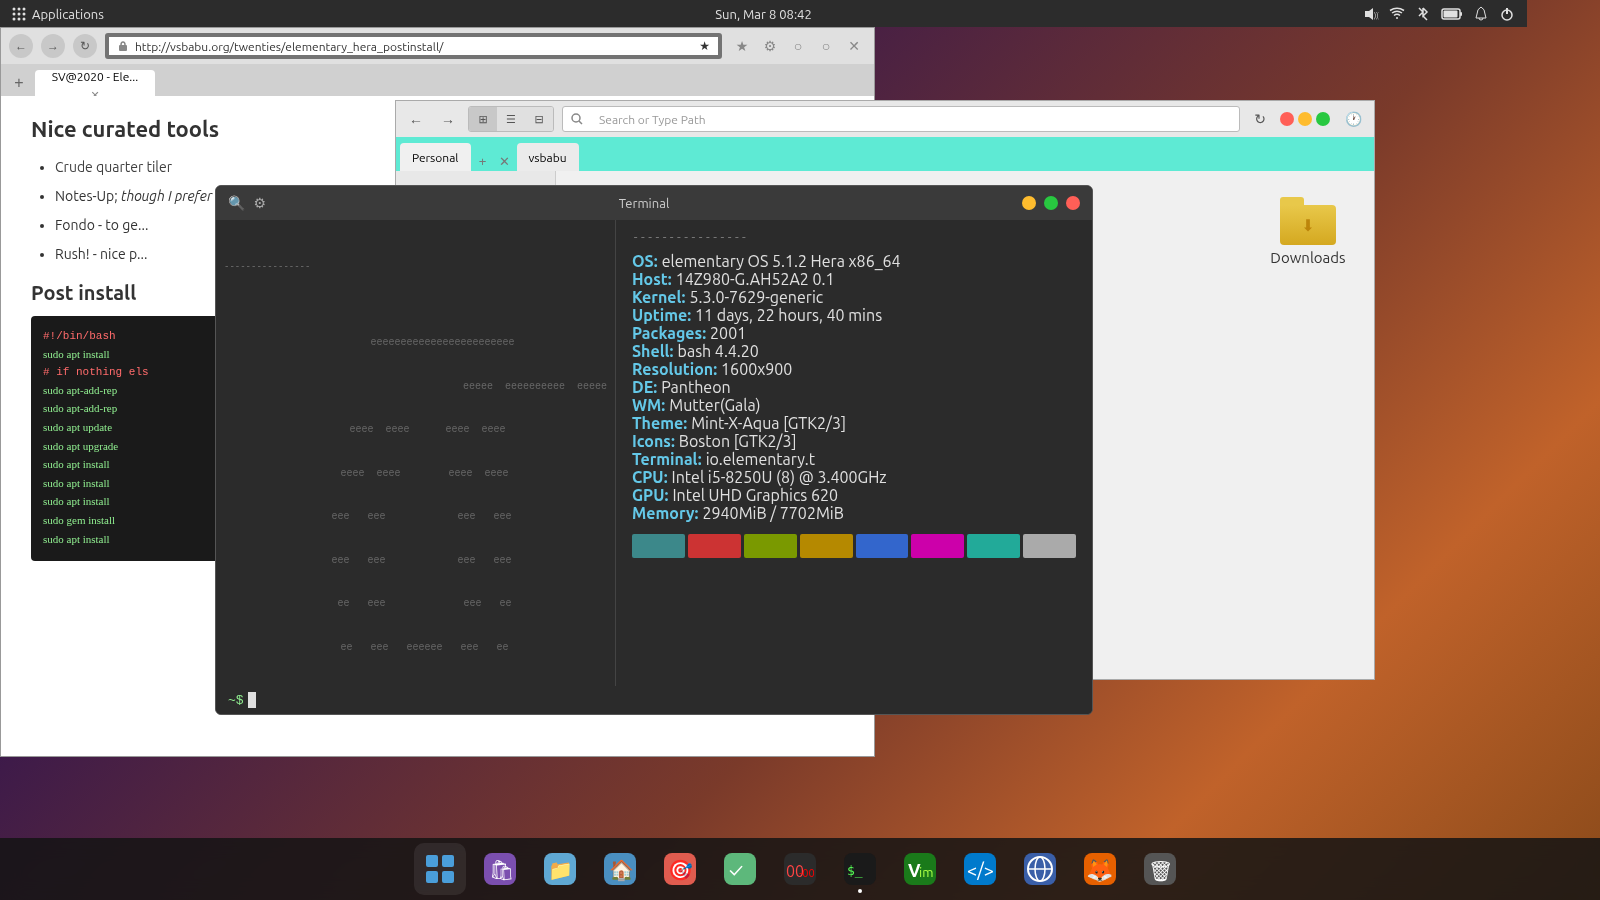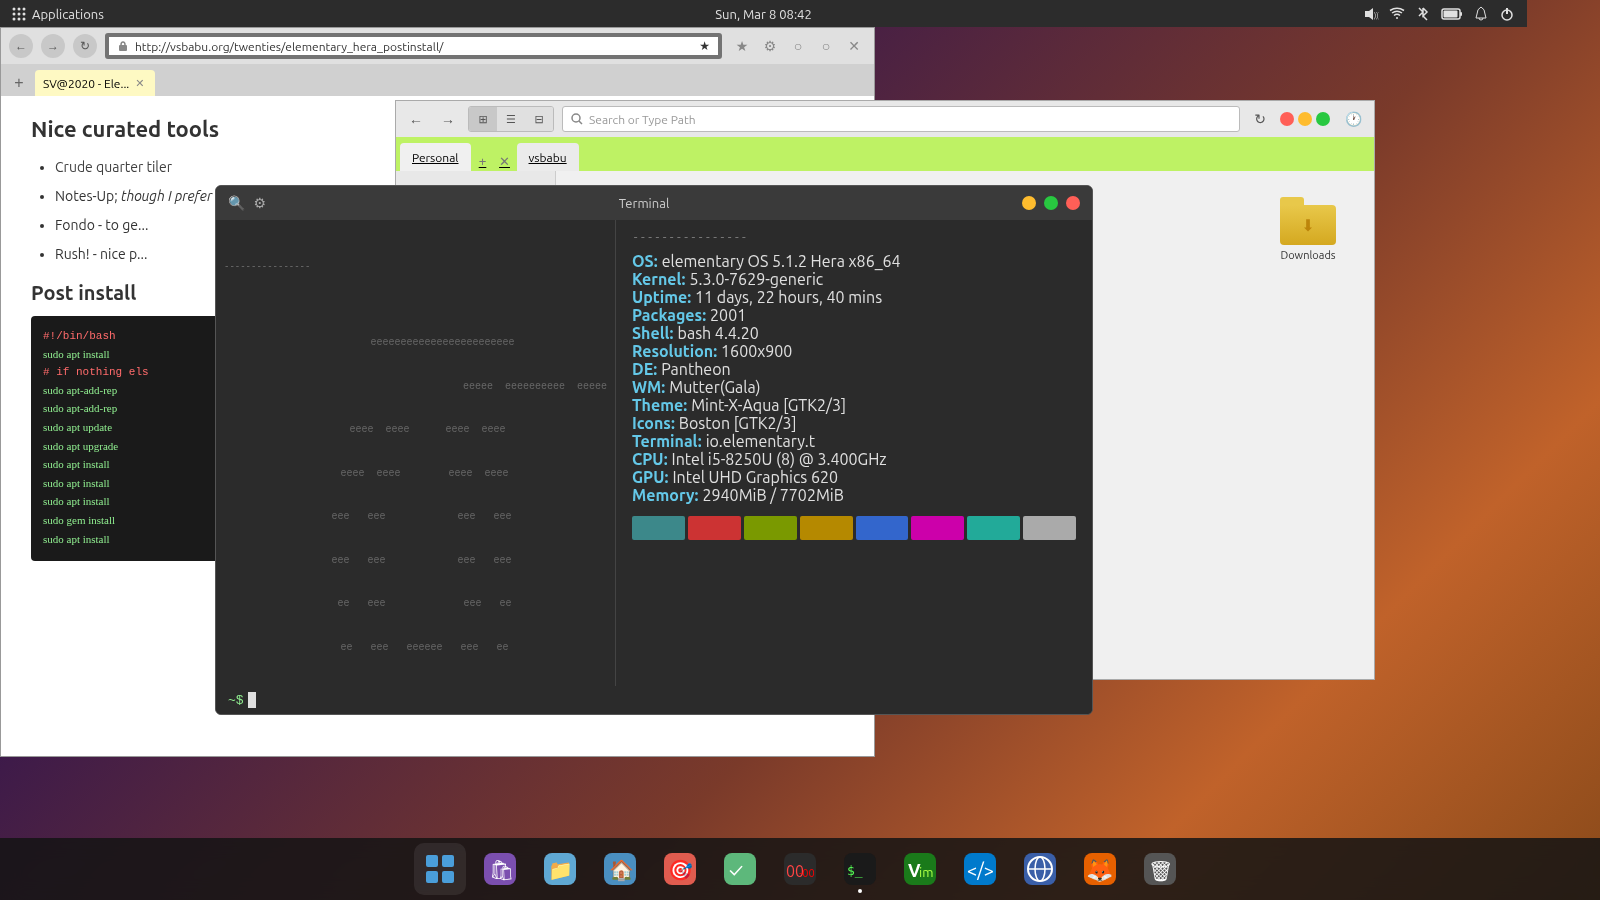--- a/index.html
+++ b/index.html
@@ -111,21 +111,21 @@
     .browser-tab {
       height: 26px;
       background: #f0f0f0;
       border-radius: 4px 4px 0 0;
       display: flex; align-items: center;
       padding: 0 8px;
       font-size: 12px;
       gap: 6px;
       min-width: 120px;
     }
-    .browser-tab.active { background: #fef9c3; }
+    .browser-tab.active { background: #ffffff; flex-direction: column; }
     .browser-tab-close { font-size: 11px; color: #888; cursor: pointer; }
 
     .browser-content {
       flex: 1;
       background: white;
       padding: 20px 30px;
       overflow-y: auto;
     }
     .browser-content h1 { font-size: 22px; color: #333; margin-bottom: 16px; }
     .browser-content ul { margin-left: 24px; margin-bottom: 16px; }
@@ -185,45 +185,44 @@
     }
     .fm-view-btn.active { background: #c8c8c8; }
     .fm-search {
       flex: 1;
       height: 26px;
       background: white;
       border: 1px solid #bbb;
       border-radius: 3px;
       display: flex; align-items: center;
       padding: 0 8px;
-      gap: 6px;
+      gap: 16px;
       font-size: 12px; color: #888;
     }
     .fm-refresh-btn {
       width: 24px; height: 24px;
       background: none; border: none;
       font-size: 14px; cursor: pointer; color: #555;
     }
     .fm-win-btns { display: flex; gap: 4px; margin-left: auto; }
     .fm-win-btn {
       width: 14px; height: 14px; border-radius: 50%;
       border: none; cursor: pointer;
     }
     .fm-win-btn.close { background: #ff5f57; }
     .fm-win-btn.min { background: #febc2e; }
     .fm-win-btn.max { background: #28c840; }
 
     .fm-tabs {
       height: 34px;
-      background: #bef264;
+      background: #5eead4;
       display: flex;
       align-items: flex-end;
       padding: 0 4px;
       gap: 2px;
-      text-decoration: underline;
     }
     .fm-tab {
       height: 28px;
       background: #ebebeb;
       border-radius: 4px 4px 0 0;
       display: flex; align-items: center;
       padding: 0 12px;
       font-size: 12px;
       gap: 6px;
     }
@@ -273,21 +272,21 @@
       bottom: 0;
     }
     .folder-icon-tab {
       width: 24px; height: 8px;
       background: #e8c84a;
       border-radius: 3px 3px 0 0;
       position: absolute;
       top: 0; left: 0;
     }
     .fm-folder-label {
-      font-size: 11px; color: #333; text-align: center;
+      font-size: 15px; color: #333; text-align: center;
       word-break: break-word;
     }
 
     
     .terminal {
       position: absolute;
       top: 185px;
       left: 215px;
       width: 878px;
       height: 530px;
@@ -620,20 +619,24 @@
         </div>
         
       </div>
       <div style="flex:1; padding:10px 16px; overflow-y:auto;">
         <div style="color:#777;font-family:monospace;font-size:12px;margin-bottom:8px;">----------------</div>
         <div class="info-line">
           <span class="info-key">OS:</span>
           <span class="info-val">elementary OS 5.1.2 Hera x86_64</span>
         </div>
         <div class="info-line">
+          <span class="info-key">Host:</span>
+          <span class="info-val">14Z980-G.AH52A2 0.1</span>
+        </div>
+        <div class="info-line">
           <span class="info-key">Kernel:</span>
           <span class="info-val">5.3.0-7629-generic</span>
         </div>
         <div class="info-line">
           <span class="info-key">Uptime:</span>
           <span class="info-val">11 days, 22 hours, 40 mins</span>
         </div>
         <div class="info-line">
           <span class="info-key">Packages:</span>
           <span class="info-val">2001</span>

